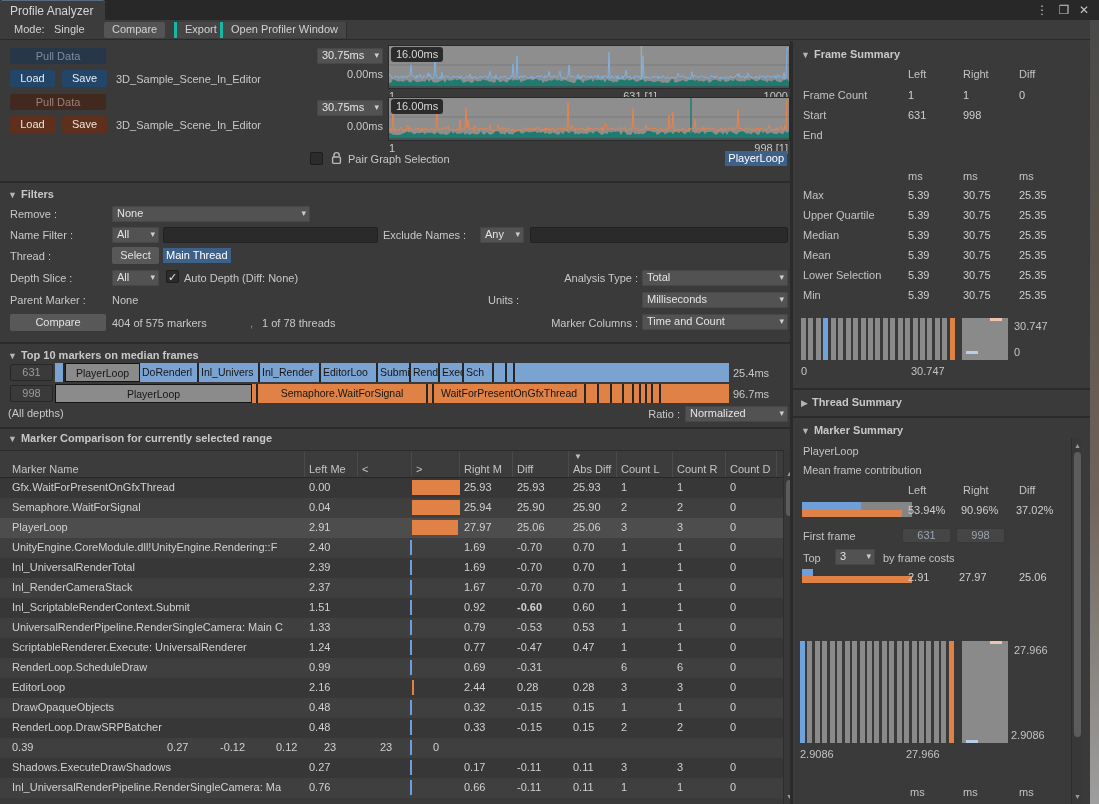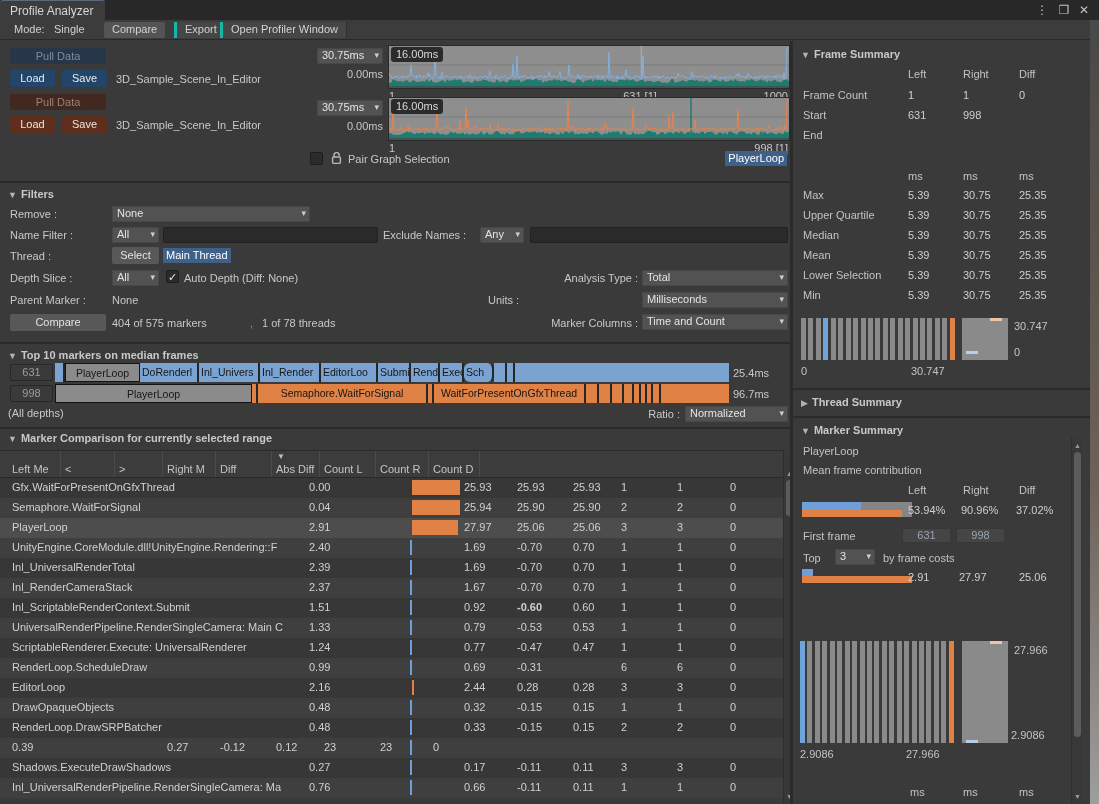--- a/index.html
+++ b/index.html
@@ -225,21 +225,21 @@
   <div id="t10-bar-0" class="abs t10bar" style="left:55px;top:363px;width:674px;">
       <div class="seg" style="width: 10px; background: rgb(123, 163, 210);"></div>
       <div class="seg seg-gray" style="width: 75px; text-align: center;">PlayerLoop</div>
       <div class="seg" style="width: 59px; background: rgb(123, 163, 210);">DoRenderl</div>
       <div class="seg" style="width: 61px; background: rgb(123, 163, 210);">Inl_Univers</div>
       <div class="seg" style="width: 61px; background: rgb(123, 163, 210);">Inl_Render</div>
       <div class="seg" style="width: 57px; background: rgb(123, 163, 210);">EditorLoo</div>
       <div class="seg" style="width: 33px; background: rgb(123, 163, 210);">Submi</div>
       <div class="seg" style="width: 29px; background: rgb(123, 163, 210);">Rend</div>
       <div class="seg" style="width: 24px; background: rgb(123, 163, 210);">Exec</div>
-      <div class="seg" style="width: 30px; background: rgb(123, 163, 210); border-radius: 6px;">Sch</div>
+      <div class="seg" style="width: 30px; background: rgb(123, 163, 210);">Sch</div>
       <div class="seg" style="width: 13px; background: rgb(123, 163, 210);"></div>
       <div class="seg" style="width: 8px; background: rgb(123, 163, 210);"></div>
       <div class="seg" style="width: 214px; background: rgb(123, 163, 210);"></div>
     </div>
   <div class="abs lbl" style="left:733px;top:367px;">25.4ms</div>
 
   <div class="abs framebox" style="left:10px;top:385px;width:43px;height:17px;">998</div>
   <div id="t10-bar-1" class="abs t10bar" style="left:55px;top:384px;width:674px;">
       <div class="seg seg-gray" style="width: 197px; text-align: center;">PlayerLoop</div>
       <div class="seg" style="width: 5px; background: rgb(224, 129, 70);"></div>
@@ -264,20 +264,21 @@
     <span>Normalized</span><span class="arr">▾</span>
   </div>
 
   <div class="abs hr" style="left:0;top:427px;width:790px;"></div>
 
   <div class="abs" style="left:8px;top:432px;">
     <span class="tri">▼</span><span class="sechdr">Marker Comparison for currently selected range</span>
   </div>
   <div class="abs" id="cmp-head" style="left:0;top:450px;width:783px;">
       <div class="hc" style="width: 8px; border-right: none;"></div>
+      <div class="hc" style="width: 297px;">Marker Name</div>
       <div class="hc" style="width: 53px;">Left Me</div>
       <div class="hc" style="width: 54px;">&lt;</div>
       <div class="hc" style="width: 48px;">&gt;</div>
       <div class="hc" style="width: 53px;">Right M</div>
       <div class="hc" style="width: 56px;">Diff</div>
       <div class="hc" style="width: 48px;">Abs Diff<span style="position: absolute; left: 5px; top: 1px; font-size: 8px; color: rgb(192, 192, 192);">▼</span></div>
       <div class="hc" style="width: 56px;">Count L</div>
       <div class="hc" style="width: 53px;">Count R</div>
       <div class="hc" style="width: 51px;">Count D</div>
     </div>

